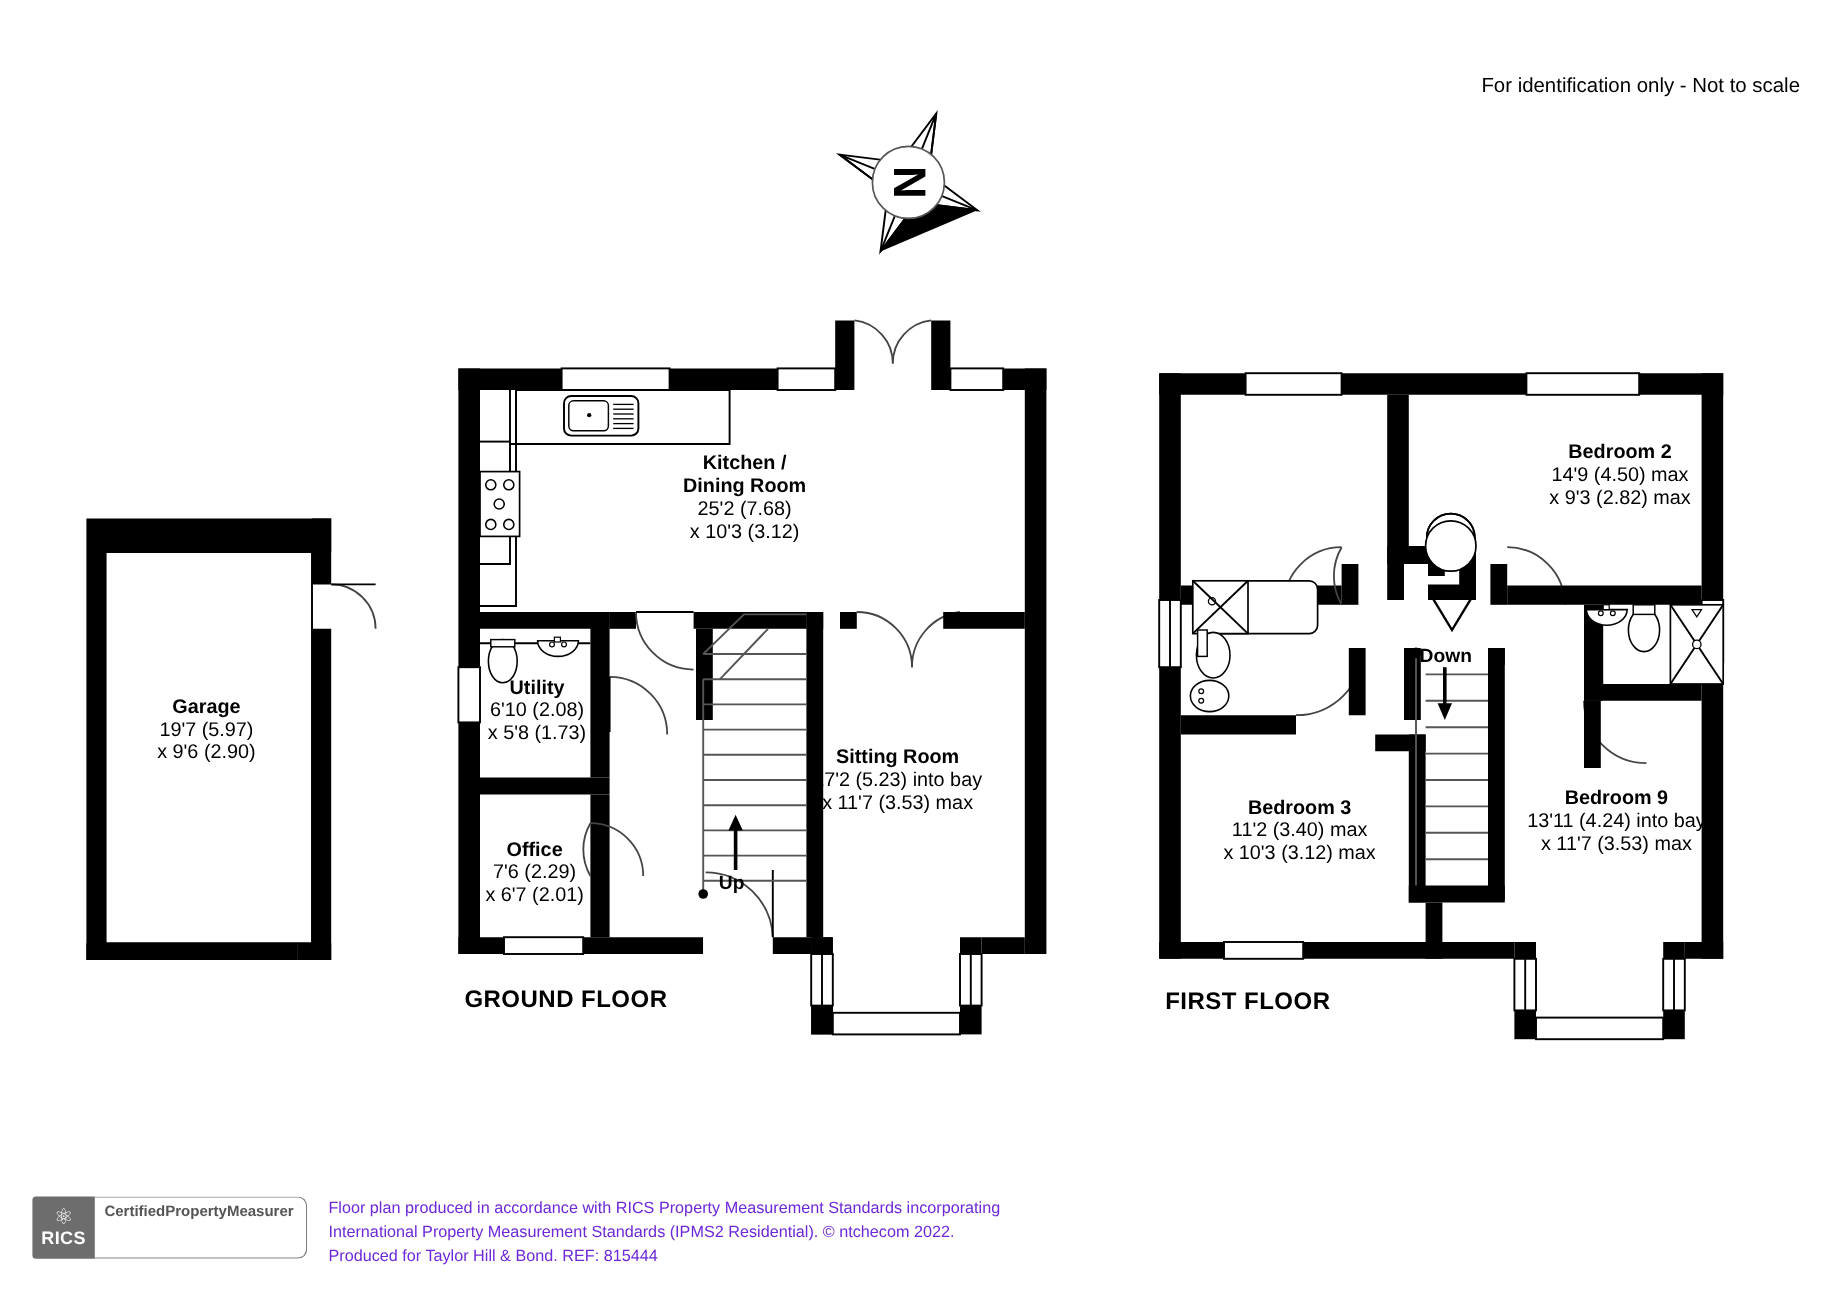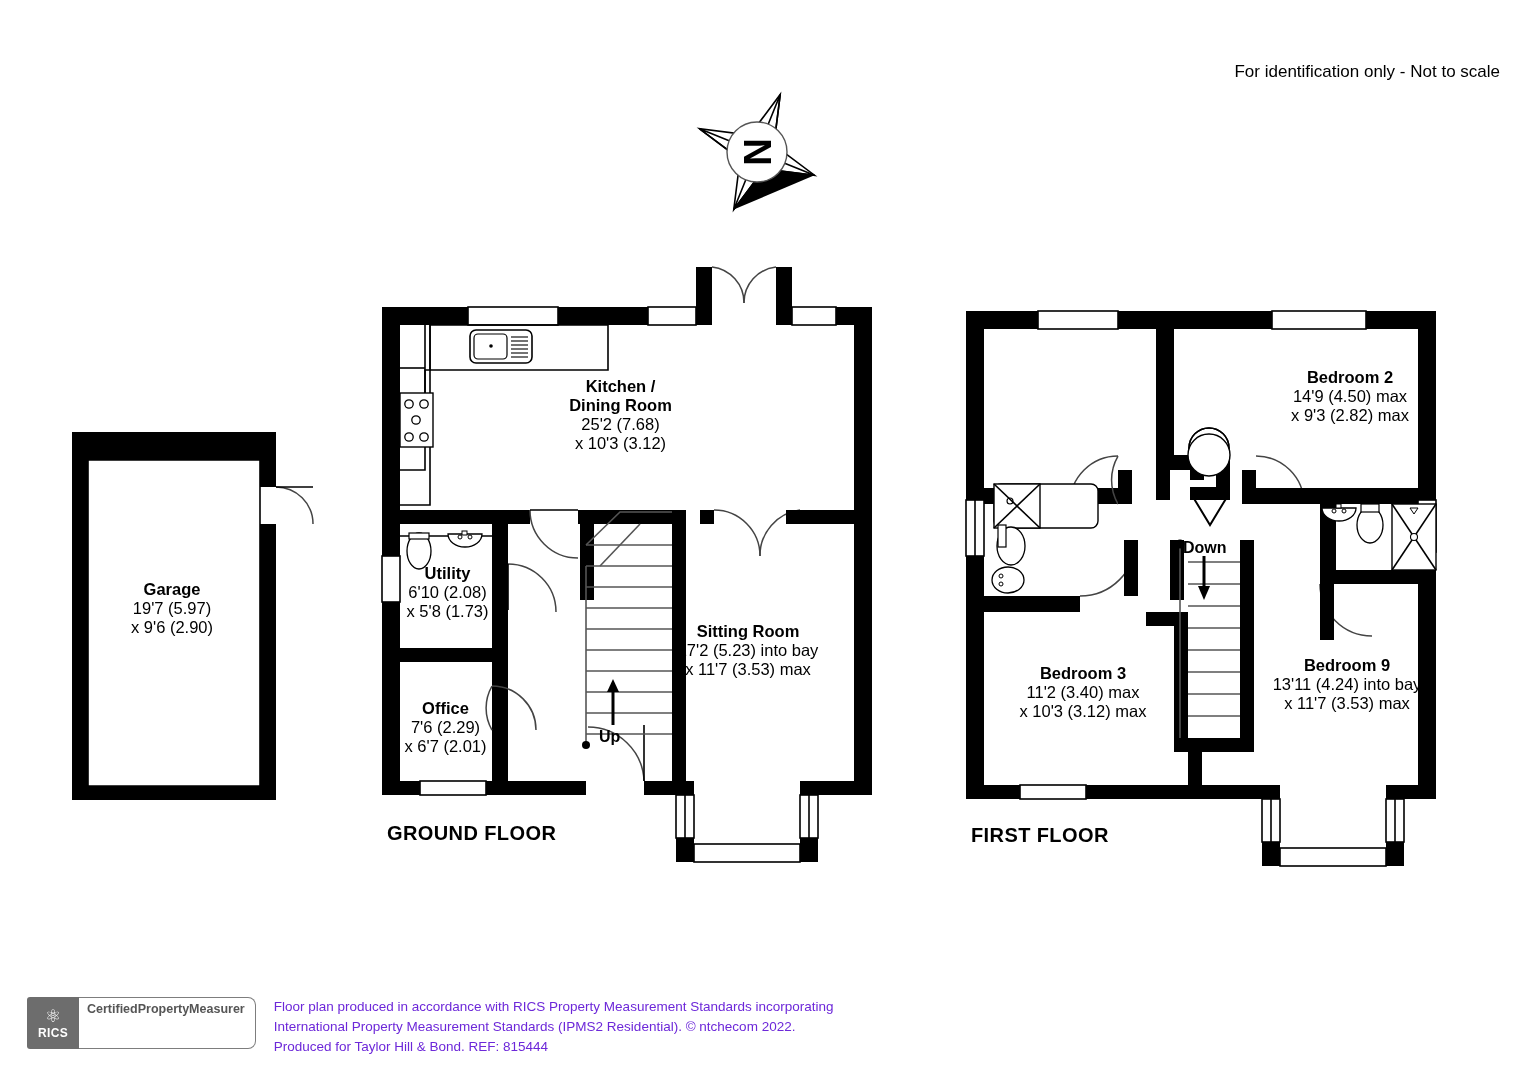--- a/index.html
+++ b/index.html
@@ -21,21 +21,21 @@
   .w{fill:#000;}            
   .thin{fill:none;stroke:#000;stroke-width:1.6;}
   .arc{fill:none;stroke:#444;stroke-width:1.5;}
   .stairline{fill:none;stroke:#555;stroke-width:1.6;}
 
   
   .footer{position:absolute; left:27px; top:997px; display:flex; align-items:flex-start;}
   .rics-badge{display:flex; align-items:stretch; height:52px;}
   .rics-left{width:52px;background:#6d6d6d;display:flex;flex-direction:column;align-items:center;justify-content:center;border-radius:3px 0 0 3px;}
   .rics-mark{font-size:18px;color:#fff;line-height:1;margin-bottom:1px;}
-  .rics-word{font-size:12px;font-weight:bold;color:#fff;letter-spacing:0.3px;}
+  .rics-word{font-size:15px;font-weight:bold;color:#fff;letter-spacing:0.3px;}
   .rics-right{border:1.6px solid #7d7d7d;border-left:none;border-radius:0 8px 8px 0;padding:3px 10px 3px 8px;
               display:flex;flex-direction:row;justify-content:center;}
   .rics-right div{font-size:12.5px;font-weight:bold;color:#555;line-height:1.28;}
   .credit{margin-left:18px;font-size:13.5px;color:#6d28d9;line-height:1.47;}
   .credit .cline{white-space:nowrap;}
 </style>
 </head>
 <body>
 
 <div id="root">

